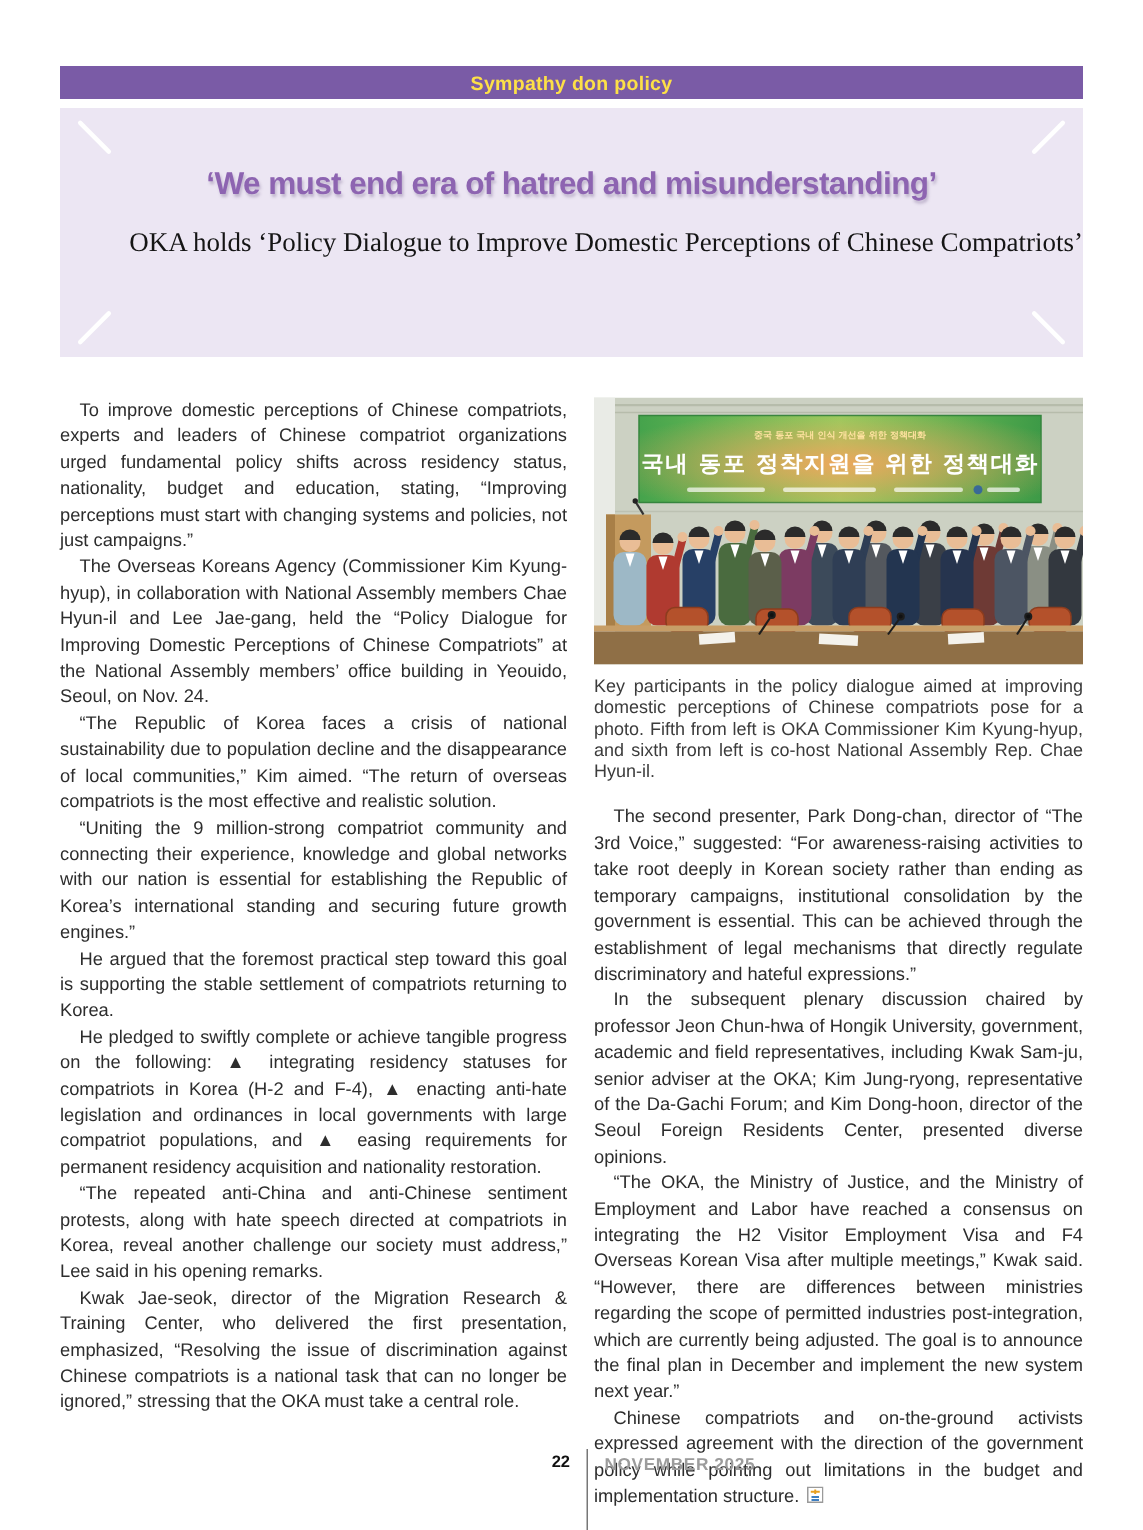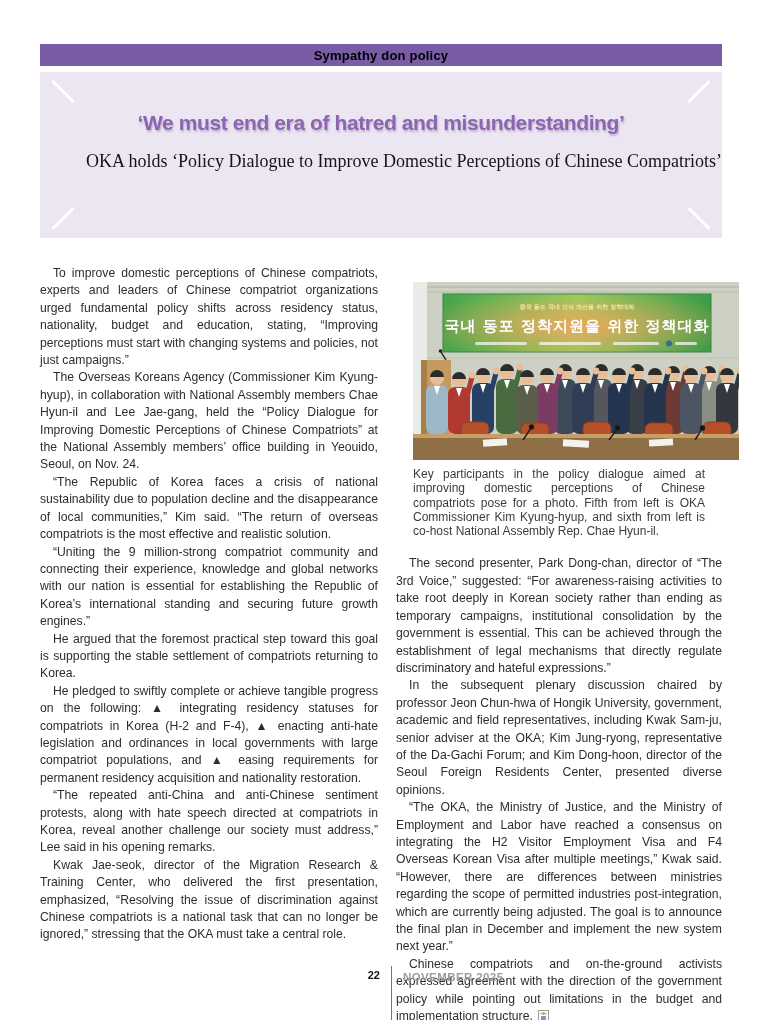--- a/index.html
+++ b/index.html
@@ -2,40 +2,40 @@
 <html><head>
 <meta charset="utf-8">
 <style>
   html,body{margin:0;padding:0;background:#ffffff;}
   .page{position:relative;width:762px;height:1020px;background:#ffffff;overflow:hidden;
         font-family:"Liberation Sans",sans-serif;color:#2d2d2d;}
 
   
   .kicker{position:absolute;left:40px;top:44px;width:682px;height:22px;background:#7a5ba6;
           display:flex;align-items:center;justify-content:center;
-          color:#000000;font-weight:bold;font-size:13px;letter-spacing:0.2px;}
+          color:#fde047;font-weight:bold;font-size:13px;letter-spacing:0.2px;}
 
   
   .titlebox{position:absolute;left:40px;top:72px;width:682px;height:166px;background:#ece6f3;text-align:center;}
   .corner{position:absolute;width:30px;height:3px;background:#ffffff;border-radius:2px;}
   .c-tl{left:8px;top:18px;transform:rotate(45deg);}
   .c-tr{right:8px;top:18px;transform:rotate(-45deg);}
   .c-bl{left:8px;bottom:18px;transform:rotate(-45deg);}
   .c-br{right:8px;bottom:18px;transform:rotate(45deg);}
   .headline{margin:34px 10px 0 10px;font-size:21px;line-height:34px;font-weight:bold;color:#8d64b1;
             letter-spacing:-0.4px;text-shadow:1px 2px 2px rgba(110,90,135,0.35);}
   .subtitle{margin-top:11px;font-family:"Liberation Serif",serif;font-size:18px;color:#151515;text-align:right;}
 
   
   .col{position:absolute;top:265px;font-size:12.2px;line-height:17.4px;text-align:justify;color:#2d2d2d;}
   .col p{margin:0;text-indent:13px;}
   .col-left{left:40px;width:338px;}
   .col-right{left:396px;width:326px;}
 
-  figure{margin:17px;}
+  figure{margin:0;}
   .photo-frame{display:block;width:326px;height:178px;}
   .caption{font-size:12px;line-height:14.3px;color:#3c3c3c;text-align:justify;margin-top:7px;}
   .right-text{margin-top:15px;}
 
   .endmark{display:inline-block;width:11px;height:11px;vertical-align:-1px;margin-left:2px;}
 
   
   .footer-page{position:absolute;top:969px;left:300px;width:80px;text-align:right;
                font-weight:bold;font-size:11px;color:#111;}
   .footer-rule{position:absolute;top:966px;left:391px;width:1px;height:54px;background:#777;}
@@ -57,21 +57,21 @@
     <div class="corner c-br"></div>
     <div class="headline">
       <div>‘We must end era of hatred and misunderstanding’</div>
     </div>
     <div class="subtitle">OKA holds ‘Policy Dialogue to Improve Domestic Perceptions of Chinese Compatriots’</div>
   </div>
 
   <div class="col col-left">
     <p>To improve domestic perceptions of Chinese compatriots, experts and leaders of Chinese compatriot organizations urged fundamental policy shifts across residency status, nationality, budget and education, stating, “Improving perceptions must start with changing systems and policies, not just campaigns.”</p>
     <p>The Overseas Koreans Agency (Commissioner Kim Kyung-hyup), in collaboration with National Assembly members Chae Hyun-il and Lee Jae-gang, held the “Policy Dialogue for Improving Domestic Perceptions of Chinese Compatriots” at the National Assembly members’ office building in Yeouido, Seoul, on Nov. 24.</p>
-    <p>“The Republic of Korea faces a crisis of national sustainability due to population decline and the disappearance of local communities,” Kim said. “The return of overseas compatriots is the most effective and realistic solution.</p>
+    <p>“The Republic of Korea faces a crisis of national sustainability due to population decline and the disappearance of local communities,” Kim aimed. “The return of overseas compatriots is the most effective and realistic solution.</p>
     <p>“Uniting the 9 million-strong compatriot community and connecting their experience, knowledge and global networks with our nation is essential for establishing the Republic of Korea’s international standing and securing future growth engines.”</p>
     <p>He argued that the foremost practical step toward this goal is supporting the stable settlement of compatriots returning to Korea.</p>
     <p>He pledged to swiftly complete or achieve tangible progress on the following: ▲ integrating residency statuses for compatriots in Korea (H-2 and F-4), ▲ enacting anti-hate legislation and ordinances in local governments with large compatriot populations, and ▲ easing requirements for permanent residency acquisition and nationality restoration.</p>
     <p>“The repeated anti-China and anti-Chinese sentiment protests, along with hate speech directed at compatriots in Korea, reveal another challenge our society must address,” Lee said in his opening remarks.</p>
     <p>Kwak Jae-seok, director of the Migration Research &amp; Training Center, who delivered the first presentation, emphasized, “Resolving the issue of discrimination against Chinese compatriots is a national task that can no longer be ignored,” stressing that the OKA must take a central role.</p>
   </div>
 
   <div class="col col-right">
     <figure>
       <svg class="photo-frame" viewBox="0 0 326 178">

